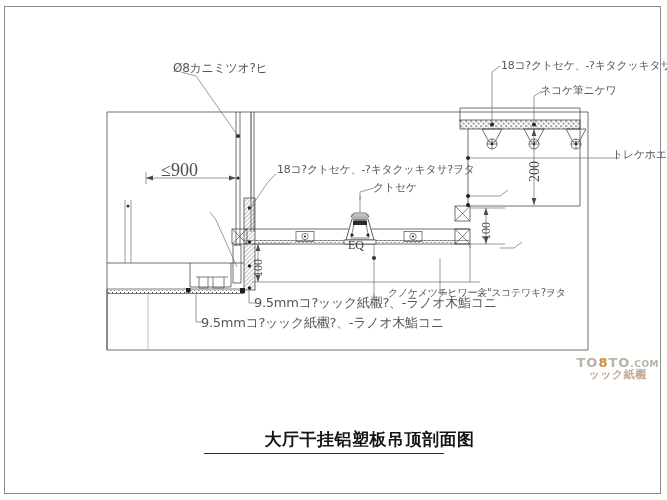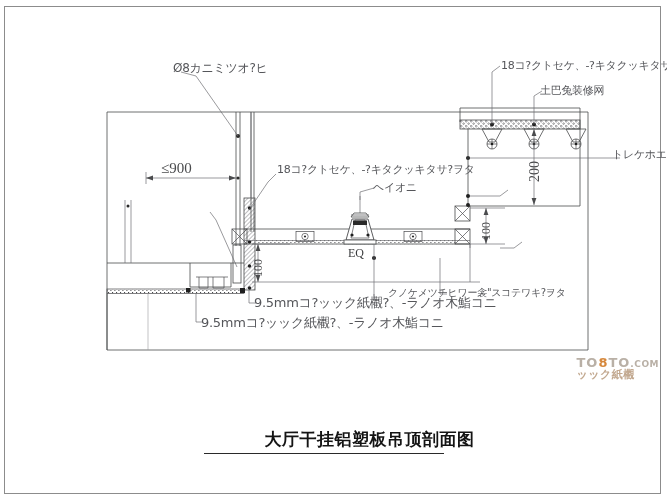--- a/index.html
+++ b/index.html
@@ -72,21 +72,21 @@
     top: 453px;
     width: 240px;
     height: 0;
     border-top: 1px solid #2a2a2a;
   }
   
   #watermark {
     position: absolute;
     right: 8px;
     bottom: 4px;
-    text-align: left;
+    text-align: center;
     line-height: 1.05;
   }
   #watermark-top {
     font-family: "DejaVu Sans", sans-serif;
     font-size: 13px;
     font-weight: bold;
     letter-spacing: 1px;
     color: #b9b0a6;
   }
   #watermark-top .hl { color: #d6883c; }
@@ -325,34 +325,34 @@
 
       <line x1="251" y1="112" x2="251" y2="198" stroke="#6e6f72" stroke-width="0.7"></line>
 
       <line x1="148" y1="293.5" x2="148" y2="350" stroke="#9a9b9e" stroke-width="0.6"></line>
 
     </g>
   </svg>
 
   <div class="anno" style="left:173px; top:60px; font-size:12px;">Ø8カニミツオ?ヒ</div>
 
-  <div class="dim-num" style="left:161px; top:160px; font-size:15px;">≤900</div>
+  <div class="dim-num" style="left:161px; top:160px; font-size:18px;">≤900</div>
 
 
   <div class="anno" style="left:277px; top:162px; font-size:11px;">18コ?クトセケ、-?キタクッキタサ?ヲタ</div>
 
-  <div class="anno" style="left:373px; top:180px; font-size:11px;">ヘイオニ</div>
-
-  <div class="eq-label" style="left:348px; top:246px;">EQ</div>
+  <div class="anno" style="left:373px; top:180px; font-size:11px;">クトセケ</div>
+
+  <div class="eq-label" style="left:348px; top:238px;">EQ</div>
 
   <div class="dim-num vert" style="left:251px; top:277px; font-size:12px;">100</div>
 
   <div class="anno" style="left:501px; top:58px; font-size:11px;">18コ?クトセケ、-?キタクッキタサ?ヲタ</div>
 
-  <div class="anno" style="left:540px; top:83px; font-size:11px;">土巴兔装修网</div>
+  <div class="anno" style="left:540px; top:83px; font-size:11px;">ネコケ筆ニケワ</div>
 
   <div class="anno" style="left:612px; top:147px; font-size:11px;">トレケホエ?ラ</div>
 
   <div class="dim-num vert" style="left:527px; top:182px; font-size:14px;">200</div>
 
 
   <div class="dim-num vert" style="left:479px; top:240px; font-size:12px;">100</div>
 
 
   <div class="anno" style="left:388px; top:286px; font-size:10px;">クノケメツチヒワー衾"スコテワキ?ヲタ</div>

